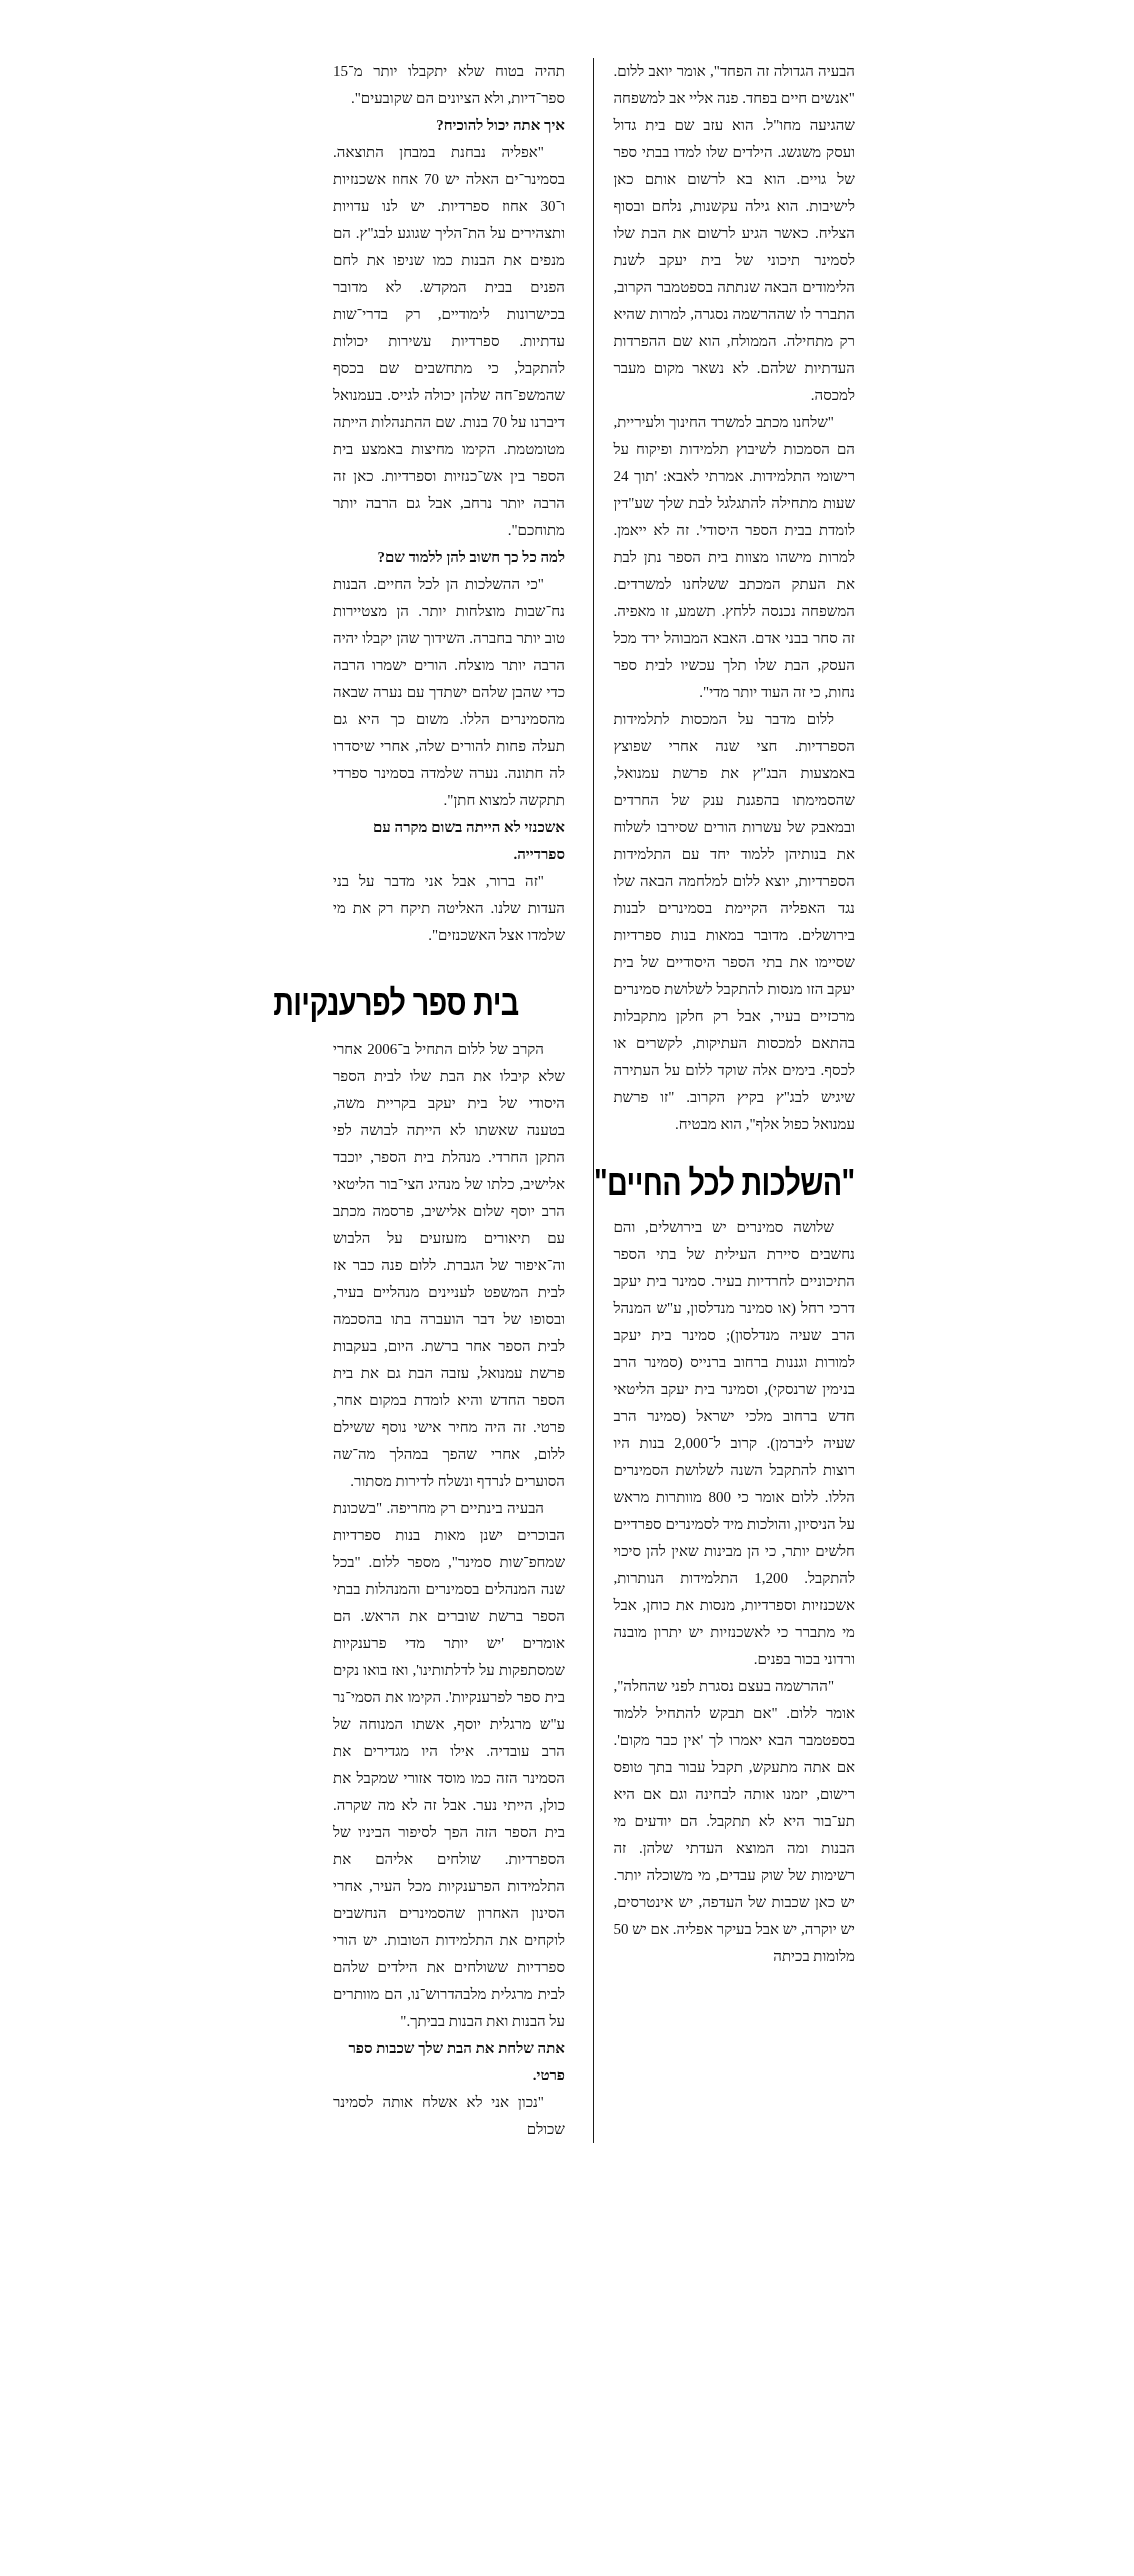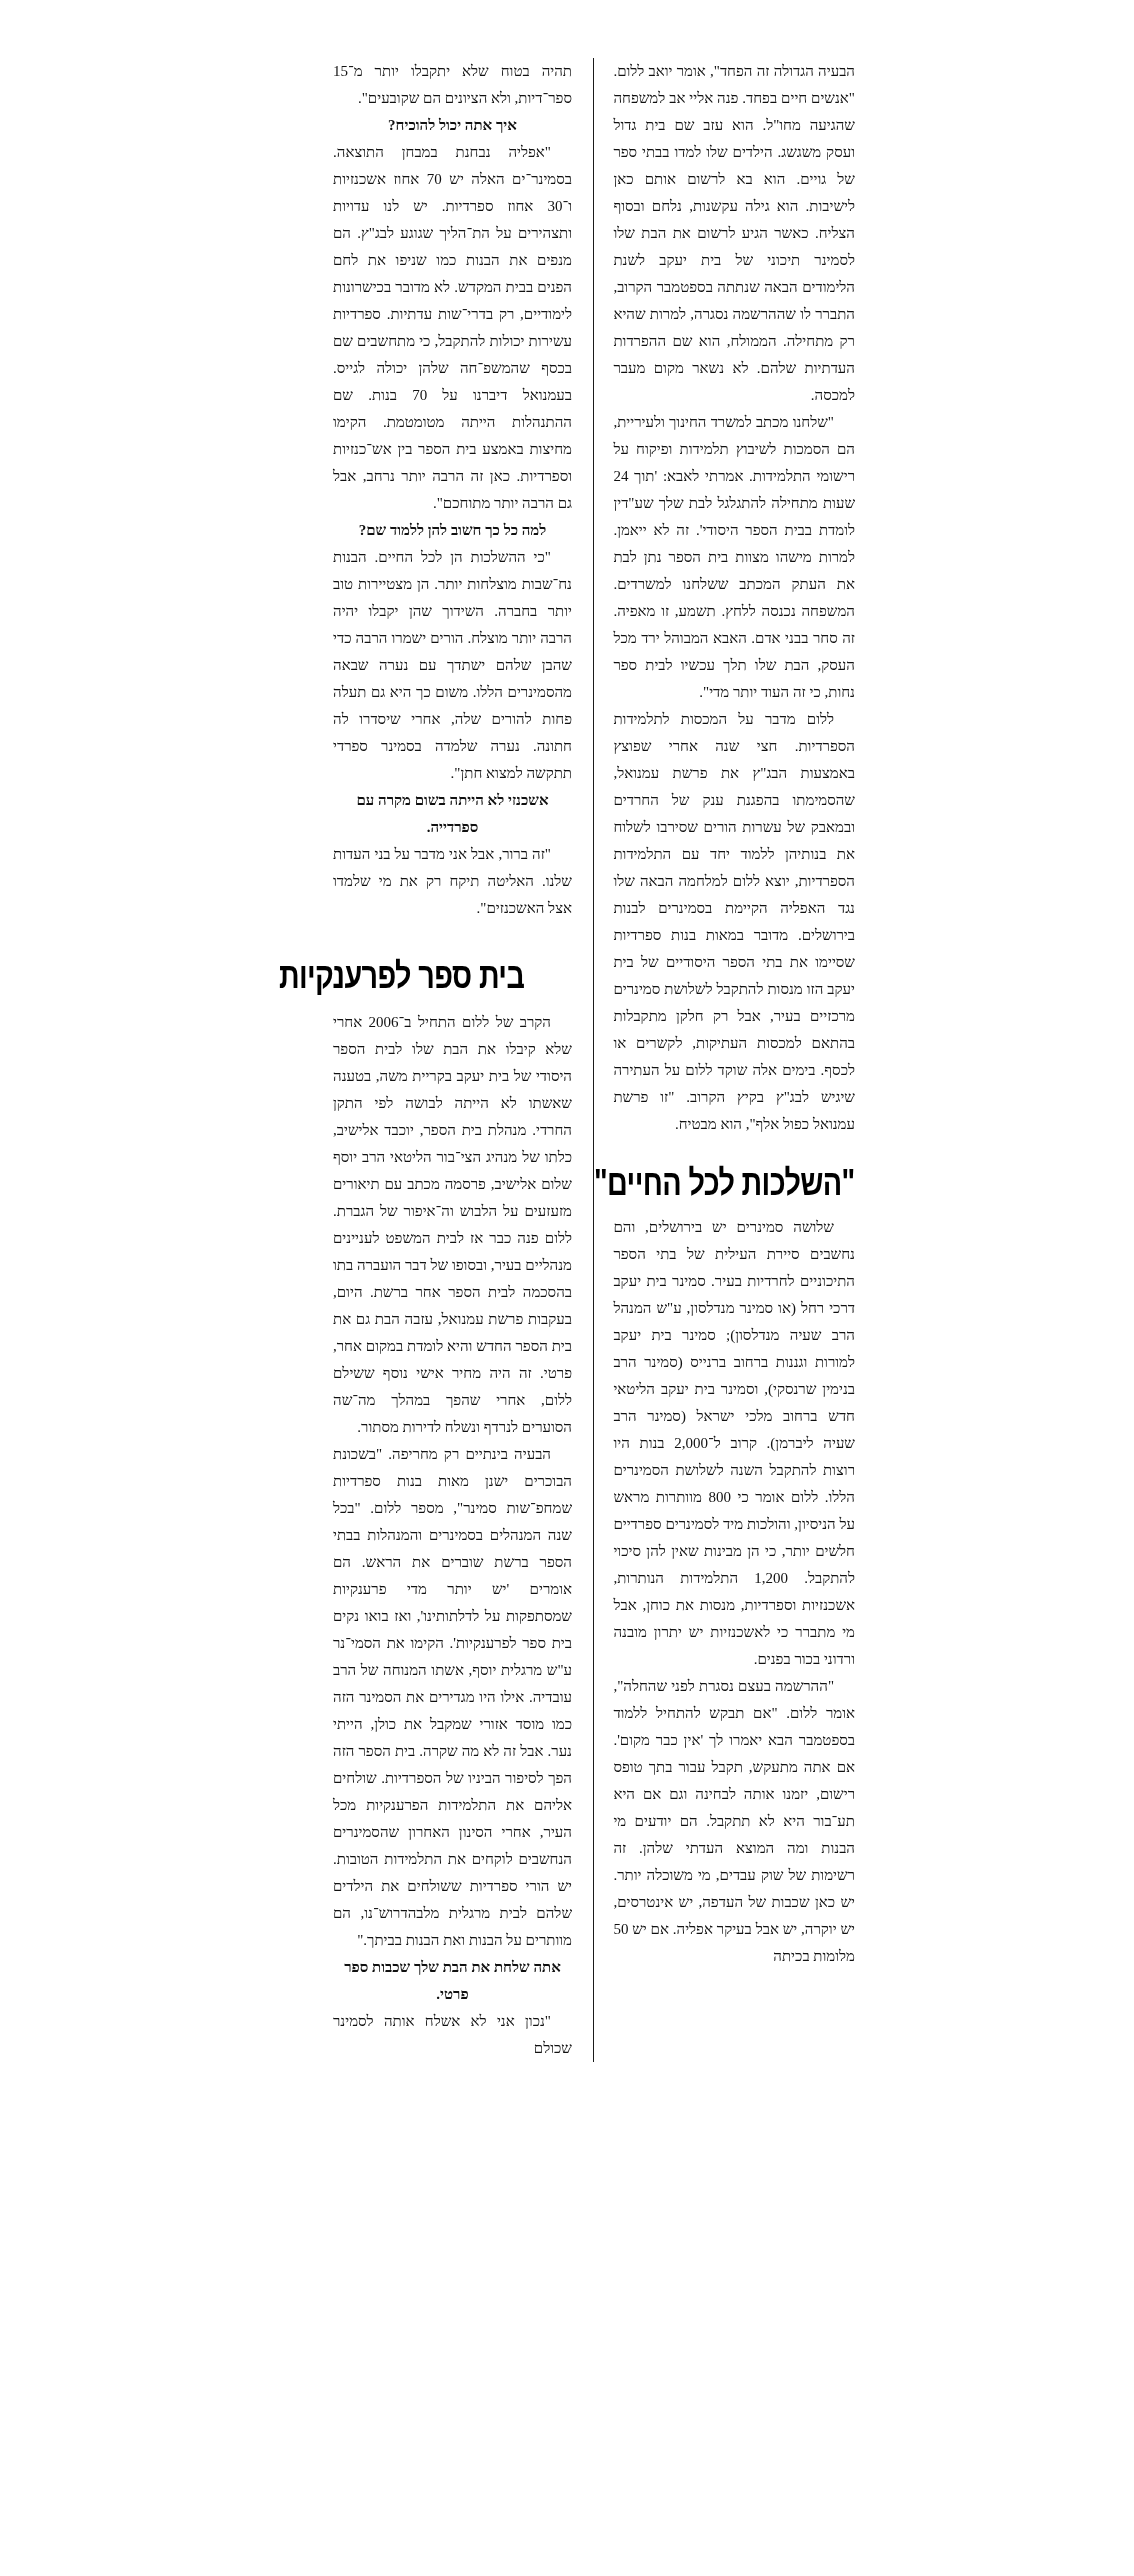--- a/index.html
+++ b/index.html
@@ -28,37 +28,37 @@
     flex-direction: row;
     gap: 0;
     direction: rtl;
   }
   .col {
     width: 261px;
     flex: 0 0 261px;
     box-sizing: border-box;
   }
   .col-right { padding-left: 19.4px; }
-  .col-left  { padding-right: 21px; border-right: 0.8px solid #1a1a1a; }
+  .col-left  { padding-right: 28px; border-right: 0.8px solid #1a1a1a; }
 
   
   .col p {
     margin: 0;
     font-size: 15px;
     line-height: 27px;
     text-align: justify;
     text-justify: inter-word;
     color: #111111;
     letter-spacing: 0px;
     word-spacing: 0px;
     hyphens: none;
   }
   .col p.indent { text-indent: 21px; }
   .col p.noindent { text-indent: 0; }
-  .col p.center { text-align: center; text-indent: 0; font-weight: bold; }
+  .col p.center { text-align: right; text-indent: 0; font-weight: bold; }
 
   
   h2.headline {
     margin: 0;
     padding: 0;
     font-family: "Liberation Sans", "DejaVu Sans", sans-serif;
     font-weight: bold;
     font-size: 36px;
     line-height: 41px;
     letter-spacing: -0.8px;

